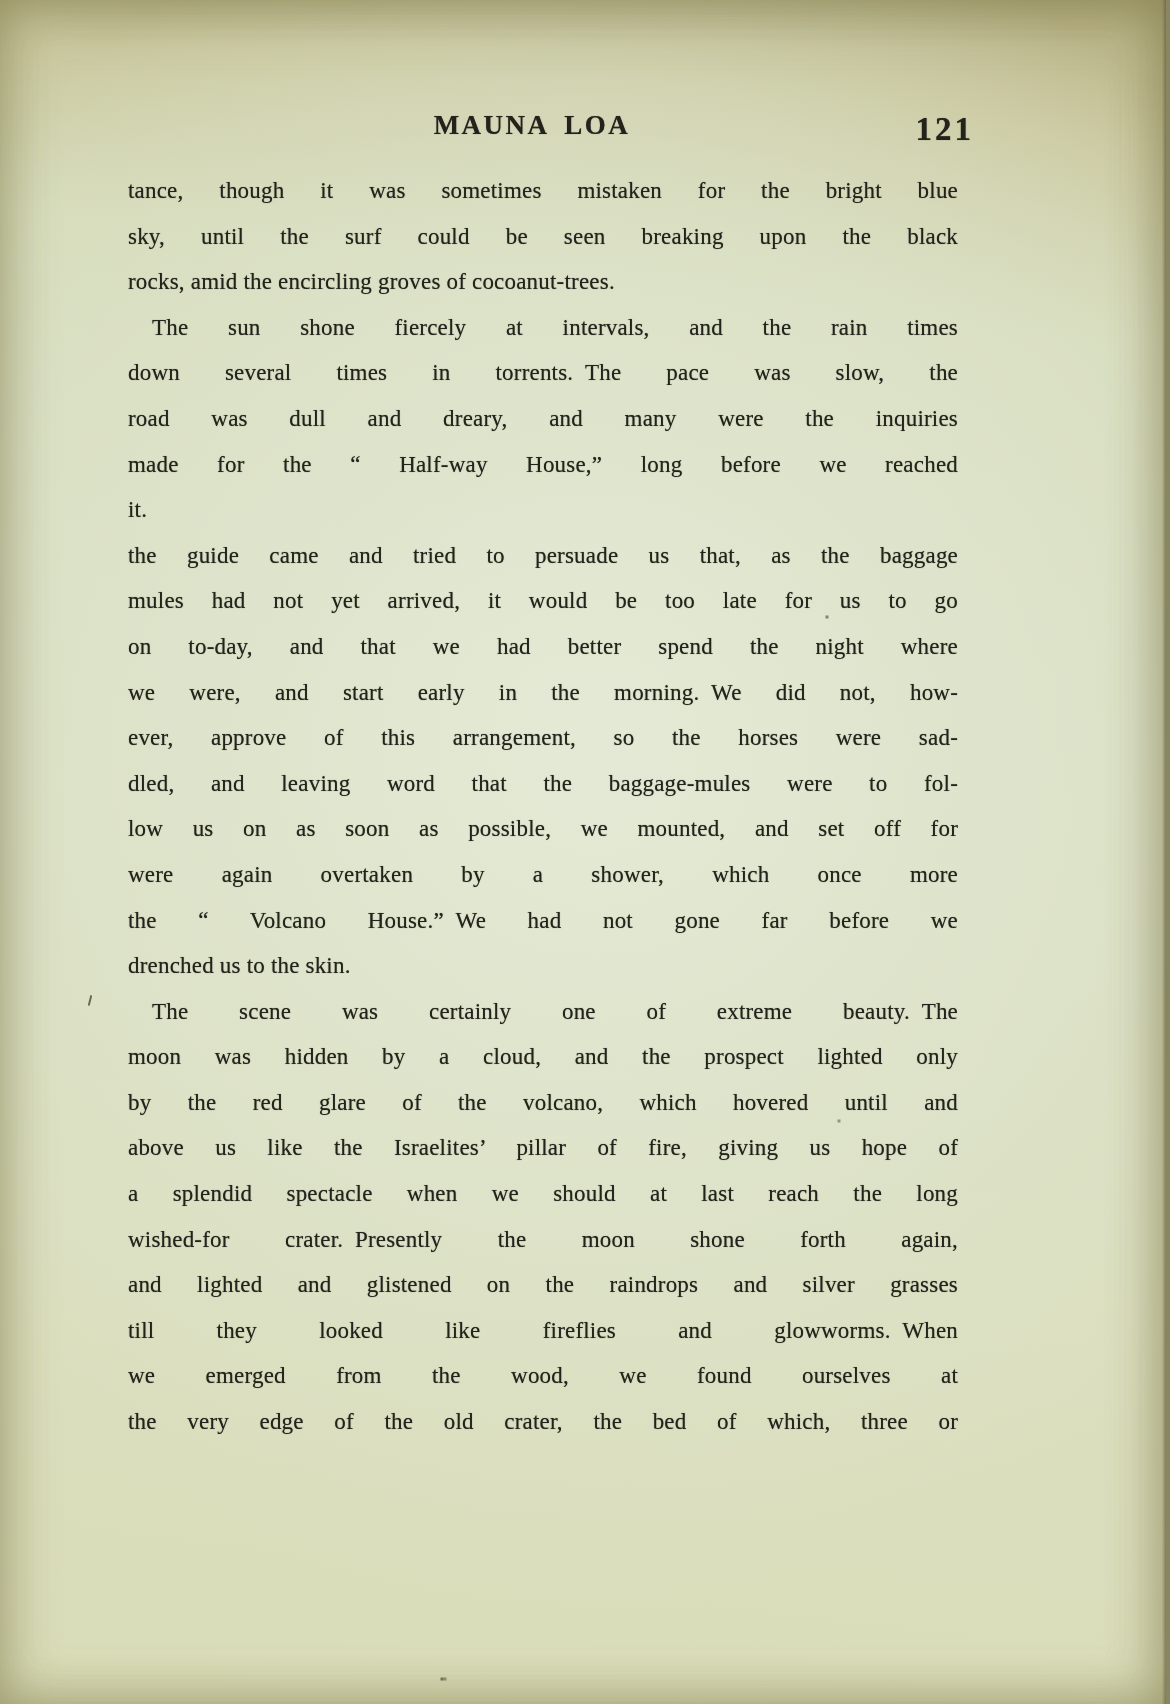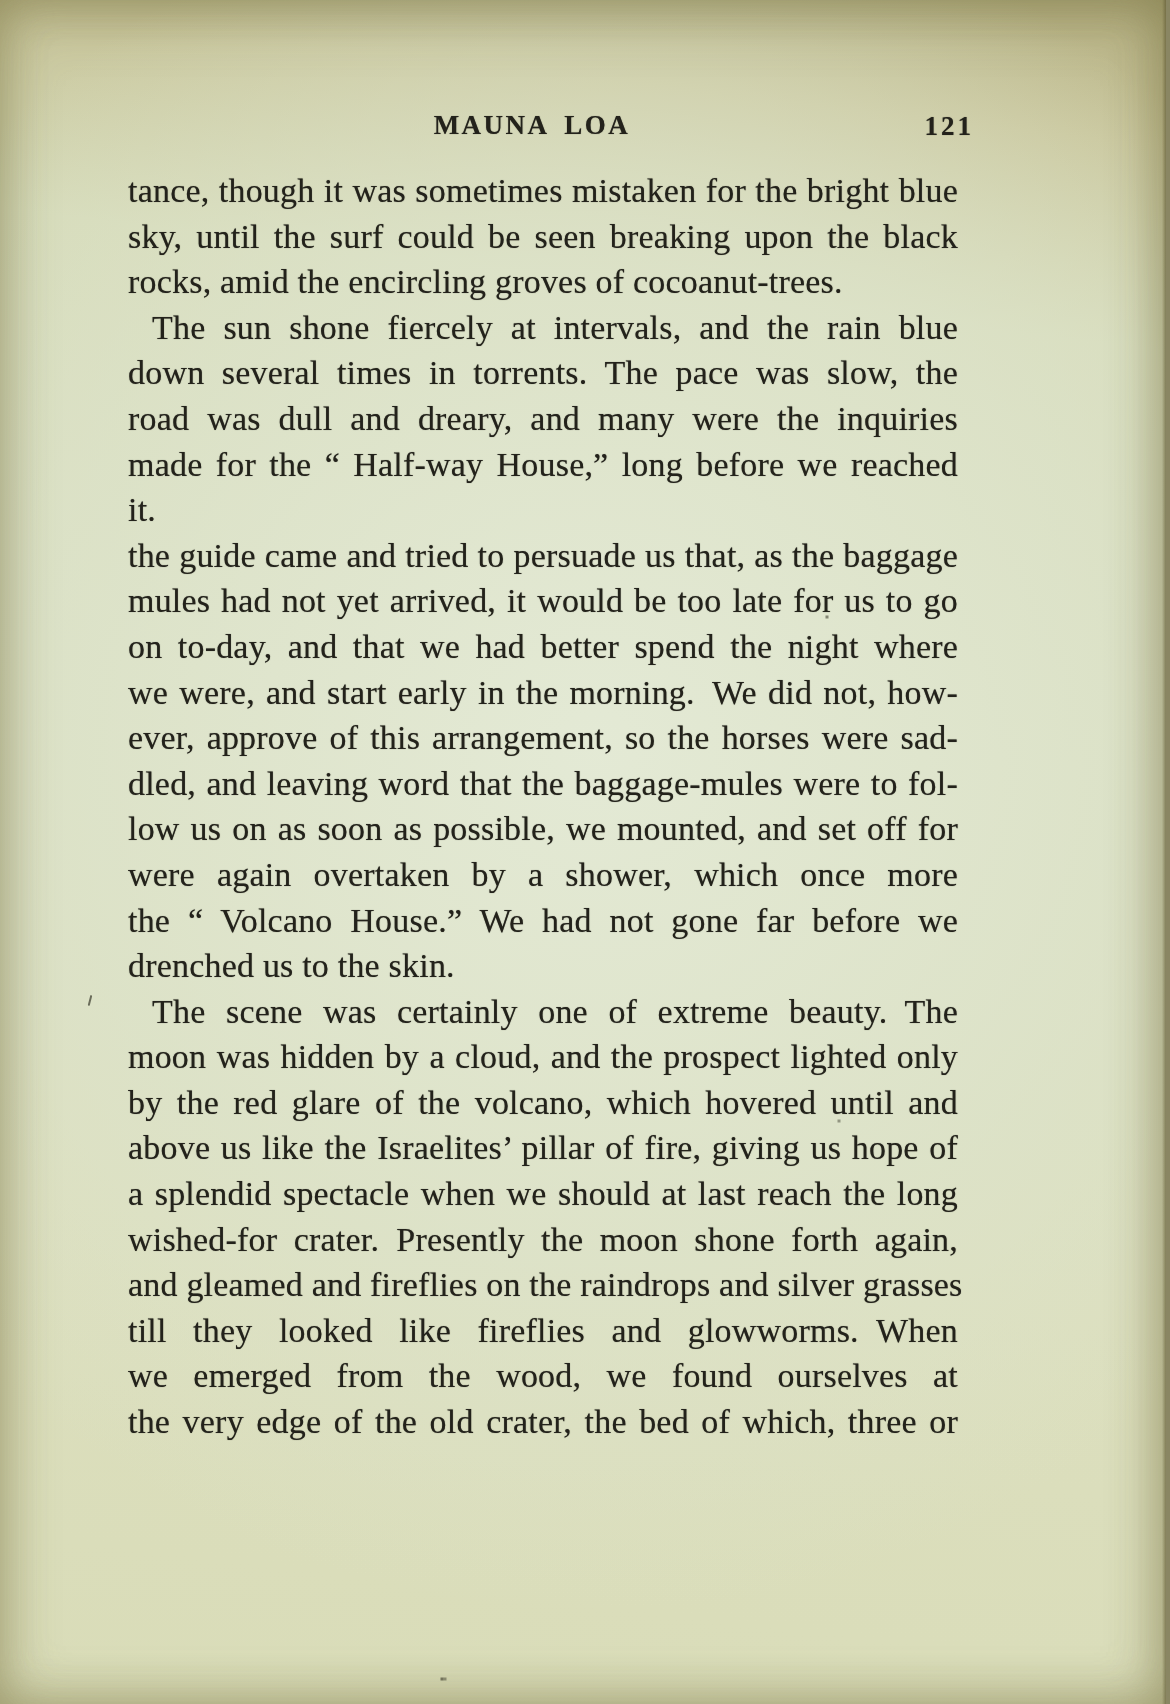--- a/index.html
+++ b/index.html
@@ -47,35 +47,35 @@
     font-weight: bold;
     letter-spacing: 2.5px;
     word-spacing: 7px;
     white-space: nowrap;
     text-shadow: 0 0 1px rgba(35,34,27,0.6);
   }
   .page-number {
     position: absolute;
     right: 0;
     top: 1px;
-    font-size: 27px;
+    font-size: 33px;
     font-weight: bold;
     letter-spacing: 3px;
     text-shadow: 0 0 1px rgba(35,34,27,0.6);
   }
   .text-block {
     position: absolute;
     left: 128px;
     top: 168px;
     width: 830px;
   }
   .line {
     height: 45.6px;
     line-height: 45.6px;
-    font-size: 34px;
+    font-size: 23px;
     letter-spacing: 0.2px;
     text-align: justify;
     text-align-last: justify;
     white-space: nowrap;
     text-shadow: 0 0 1px rgba(35,34,27,0.55);
   }
   .line.indent { padding-left: 24px; }
   .line.par-end { text-align-last: left; }
   
   .margin-mark {
@@ -108,42 +108,42 @@
 
   <div class="running-head">
     <span class="head-title">MAUNA LOA</span>
     <span class="page-number">121</span>
   </div>
 
   <div class="text-block">
       <div class="line">tance, though it was sometimes mistaken for the bright blue</div>
       <div class="line">sky, until the surf could be seen breaking upon the black</div>
       <div class="line par-end">rocks, amid the encircling groves of cocoanut-trees.</div>
-      <div class="line indent">The sun shone fiercely at intervals, and the rain blue</div>
+      <div class="line indent">The sun shone fiercely at intervals, and the rain times</div>
       <div class="line">down several times in torrents. The pace was slow, the</div>
       <div class="line">road was dull and dreary, and many were the inquiries</div>
       <div class="line">made for the “ Half-way House,” long before we reached</div>
       <div class="line par-end">it.</div>
       <div class="line">the guide came and tried to persuade us that, as the baggage</div>
       <div class="line">mules had not yet arrived, it would be too late for us to go</div>
       <div class="line">on to-day, and that we had better spend the night where</div>
       <div class="line">we were, and start early in the morning. We did not, how-</div>
       <div class="line">ever, approve of this arrangement, so the horses were sad-</div>
       <div class="line">dled, and leaving word that the baggage-mules were to fol-</div>
       <div class="line">low us on as soon as possible, we mounted, and set off for</div>
       <div class="line">were again overtaken by a shower, which once more</div>
       <div class="line">the “ Volcano House.” We had not gone far before we</div>
       <div class="line par-end">drenched us to the skin.</div>
       <div class="line indent">The scene was certainly one of extreme beauty. The</div>
       <div class="line">moon was hidden by a cloud, and the prospect lighted only</div>
       <div class="line">by the red glare of the volcano, which hovered until and</div>
       <div class="line">above us like the Israelites’ pillar of fire, giving us hope of</div>
       <div class="line">a splendid spectacle when we should at last reach the long</div>
       <div class="line">wished-for crater. Presently the moon shone forth again,</div>
-      <div class="line">and gleamed and fireflies on the raindrops and silver grasses</div>
+      <div class="line">and lighted and glistened on the raindrops and silver grasses</div>
       <div class="line">till they looked like fireflies and glowworms. When</div>
       <div class="line">we emerged from the wood, we found ourselves at</div>
       <div class="line">the very edge of the old crater, the bed of which, three or</div>
     </div>
 
   <div class="margin-mark"></div>
   <div class="specks"></div>
   <div class="right-edge"></div>
 
 </div>

